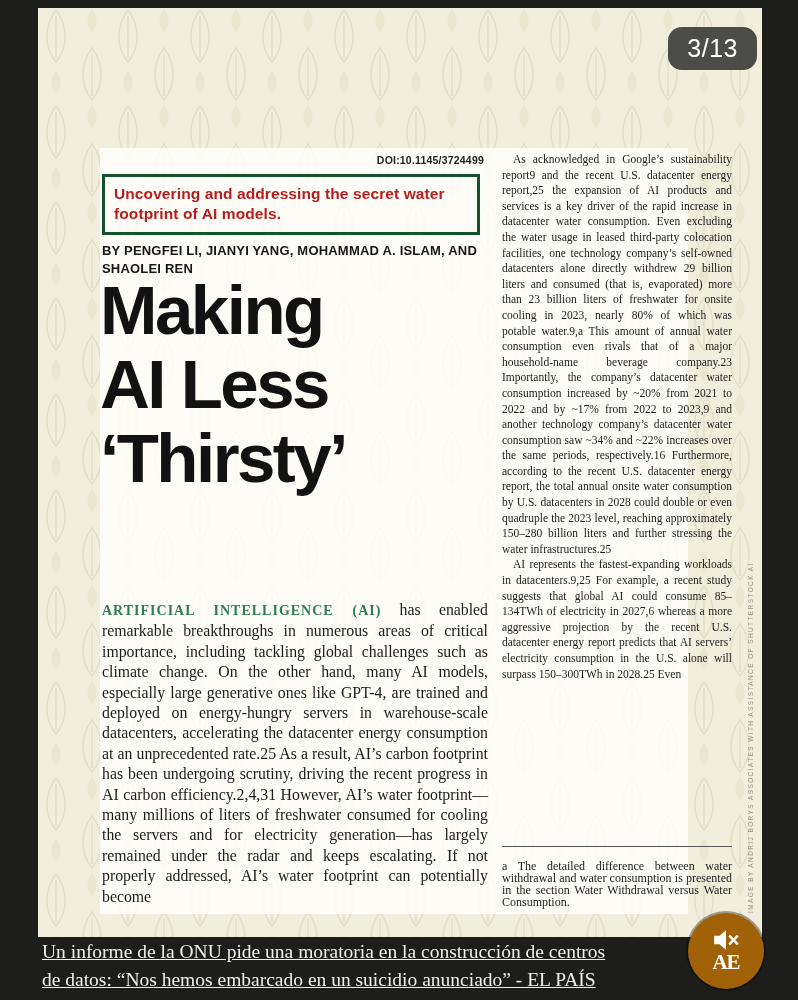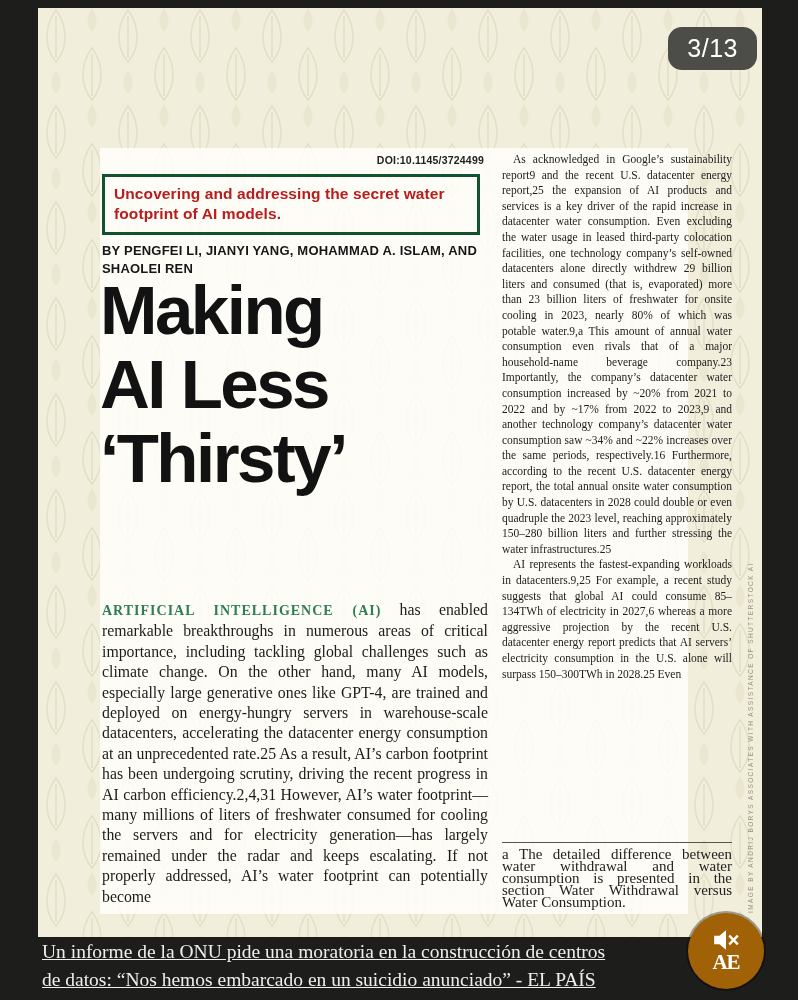--- a/index.html
+++ b/index.html
@@ -24,21 +24,21 @@
   .byline { position:absolute; top:94px; left:2px; width:384px; font-size:13px; font-weight:bold; color:#161616; line-height:1.35; letter-spacing:0.2px; }
 
   .headline { position:absolute; top:126px; left:0px; font-weight:900; font-size:69px; line-height:1.07; letter-spacing:-2.5px; color:#121212; }
 
   .lead { position:absolute; top:452px; left:2px; width:386px; font-family:"Liberation Serif", serif; font-size:15.8px; line-height:20.4px; color:#1c1c1c; text-align:justify; }
   .lead-caps { font-family:Liberation Serif, serif; font-weight:bold; font-size:14px; color:#2f7d52; letter-spacing:1px; }
 
   .col2 { position:absolute; top:4px; left:402px; width:230px; font-family:"Liberation Serif", serif; font-size:11.5px; line-height:15.6px; color:#1c1c1c; text-align:justify; }
   .col2 p.indent { text-indent:11px; }
 
-  .footnote { position:absolute; left:402px; bottom:6px; width:230px; border-top:1px solid #555; padding-top:5px; font-family:"Liberation Serif", serif; font-size:15px; line-height:12px; color:#222; text-align:justify; }
+  .footnote { position:absolute; left:402px; bottom:6px; width:230px; border-top:1px solid #555; padding-top:13px; font-family:"Liberation Serif", serif; font-size:12px; line-height:12px; color:#222; text-align:justify; }
 
   .footer { position:absolute; left:62px; top:912px; display:flex; align-items:baseline; gap:8px; }
   .page-num { font-size:13px; font-weight:bold; color:#0f766e;text-align:center; }
   .footer-pub { font-size:9.5px; font-weight:bold; letter-spacing:0.4px; color:#111; }
   .footer-issue { font-size:11px; color:#444; letter-spacing:0.3px;margin-top:48px; }
 
   .credit { position:absolute; right:8px; top:600px; height:305px; display:flex; align-items:center;
             writing-mode:vertical-rl; transform:rotate(180deg);
             font-size:6.5px; letter-spacing:1.4px; color:#97927e; text-transform:uppercase; white-space:nowrap; }
 

